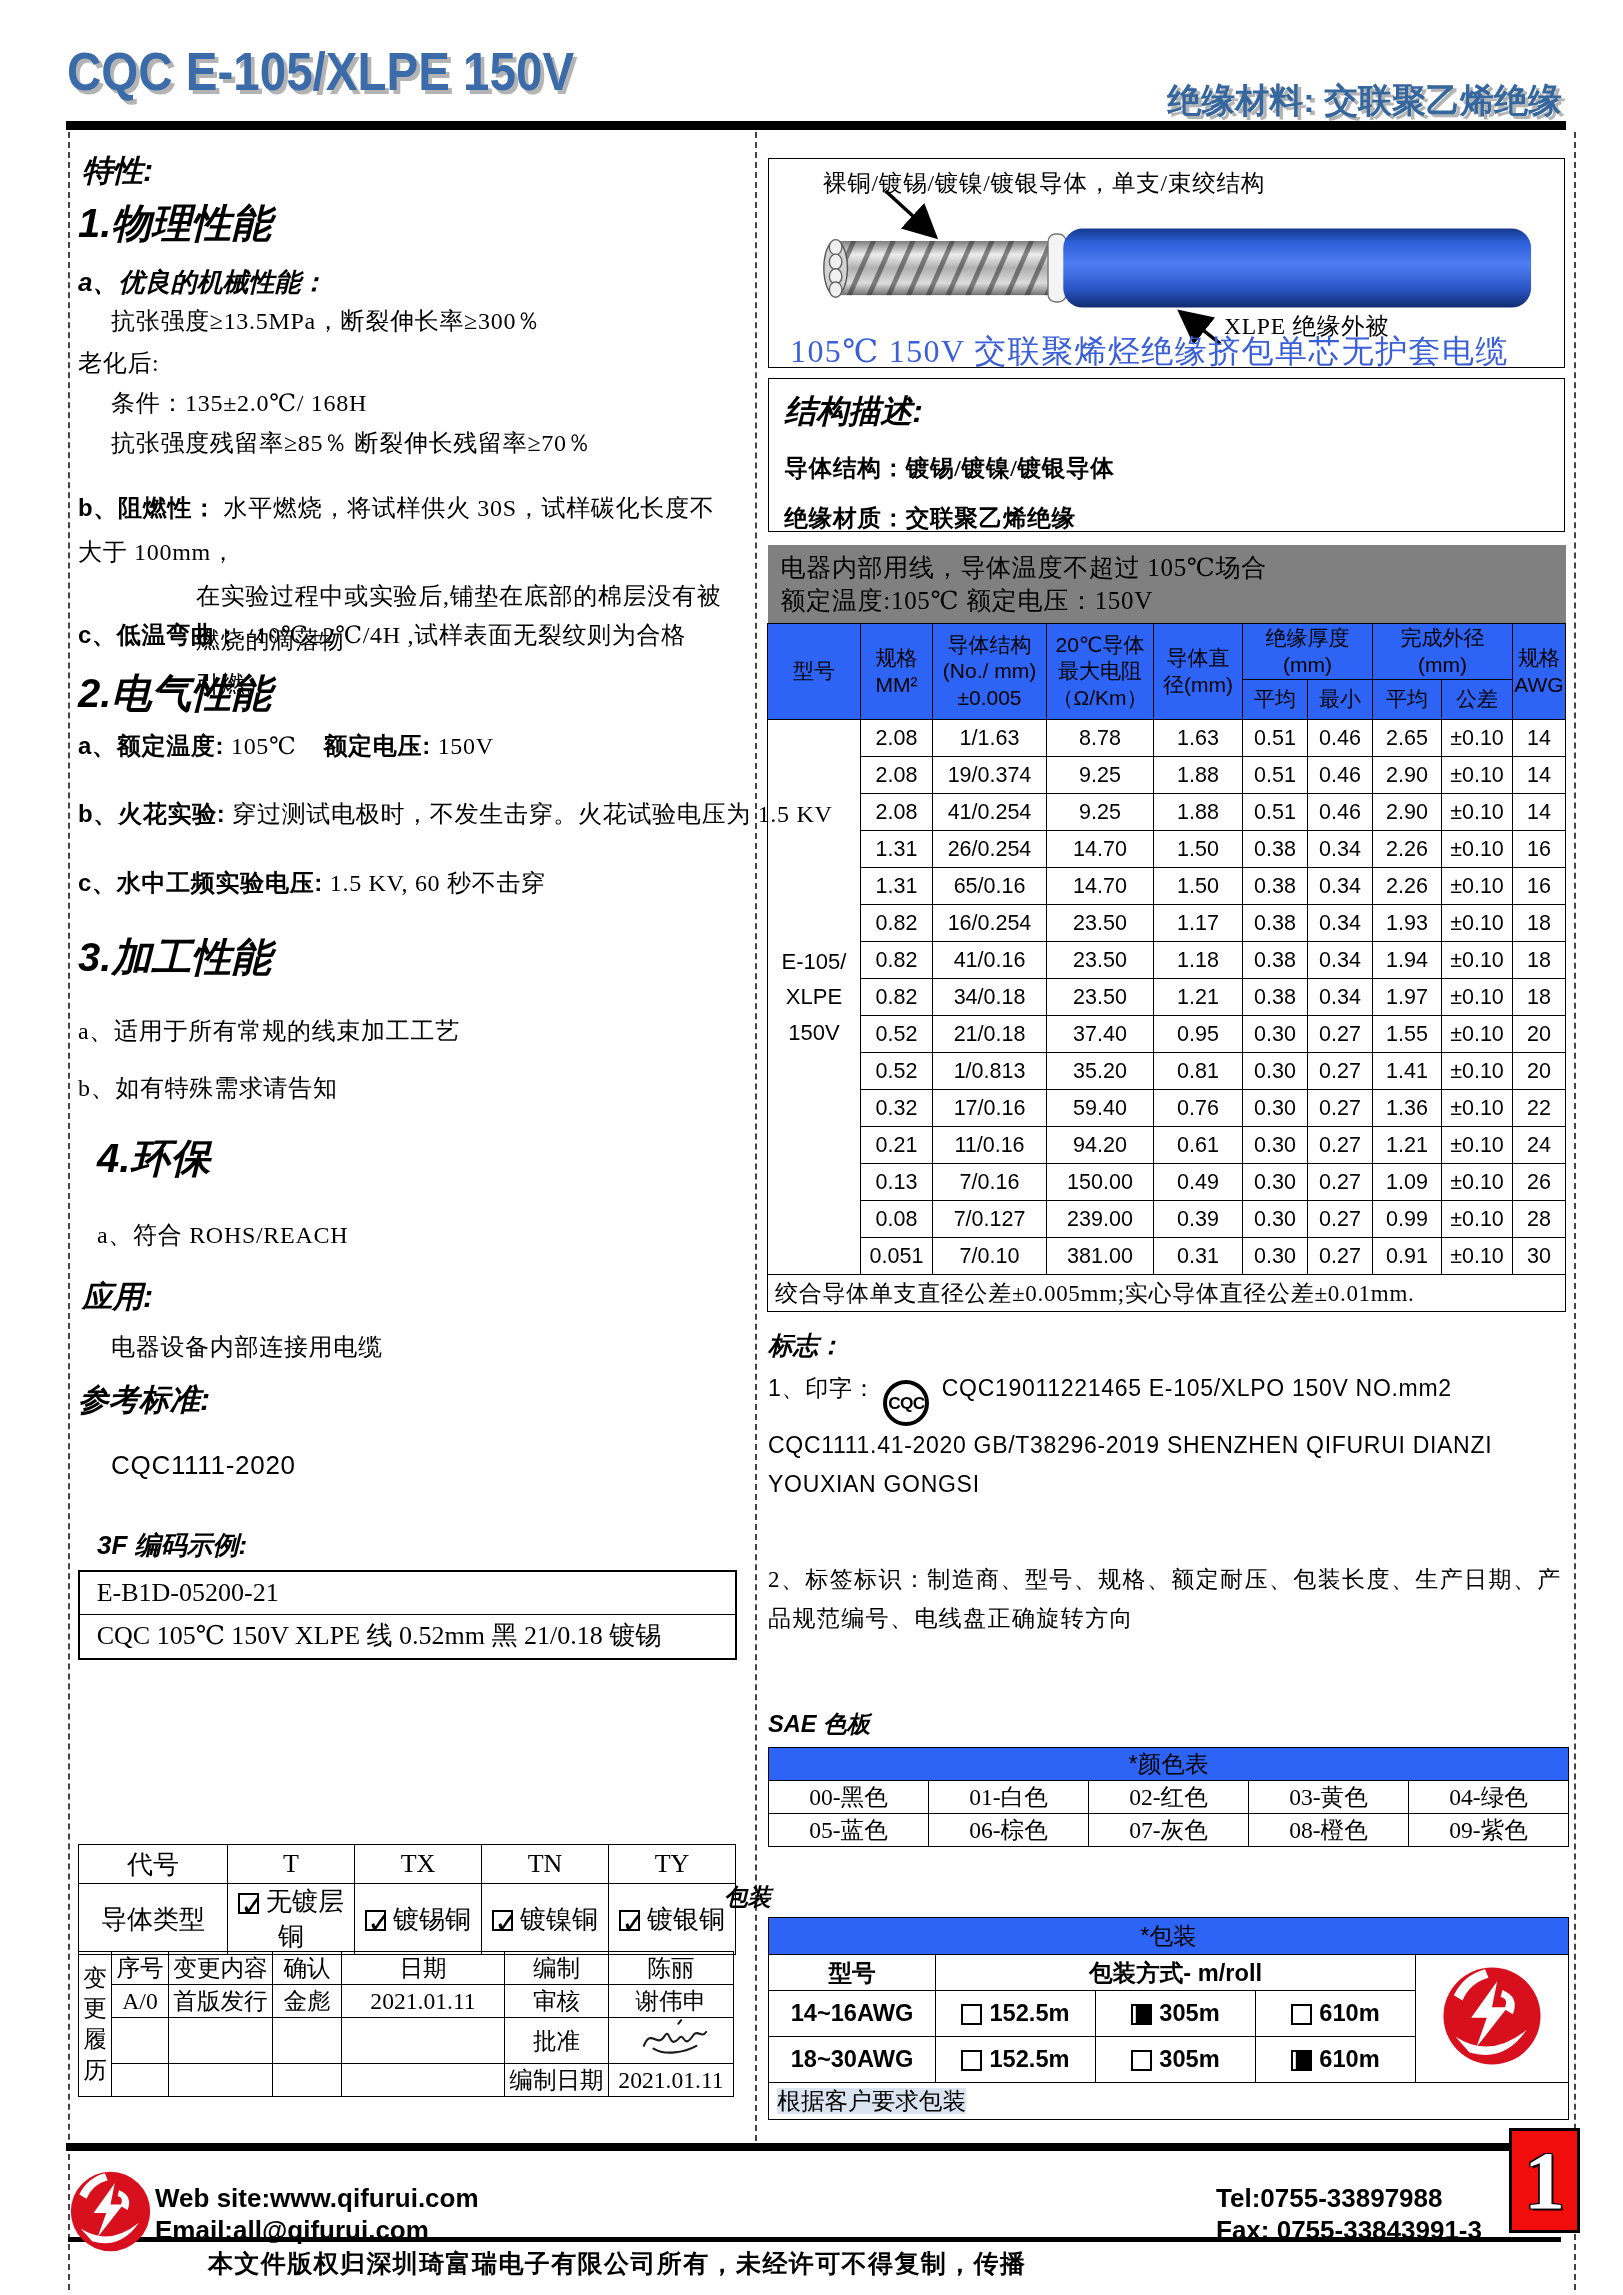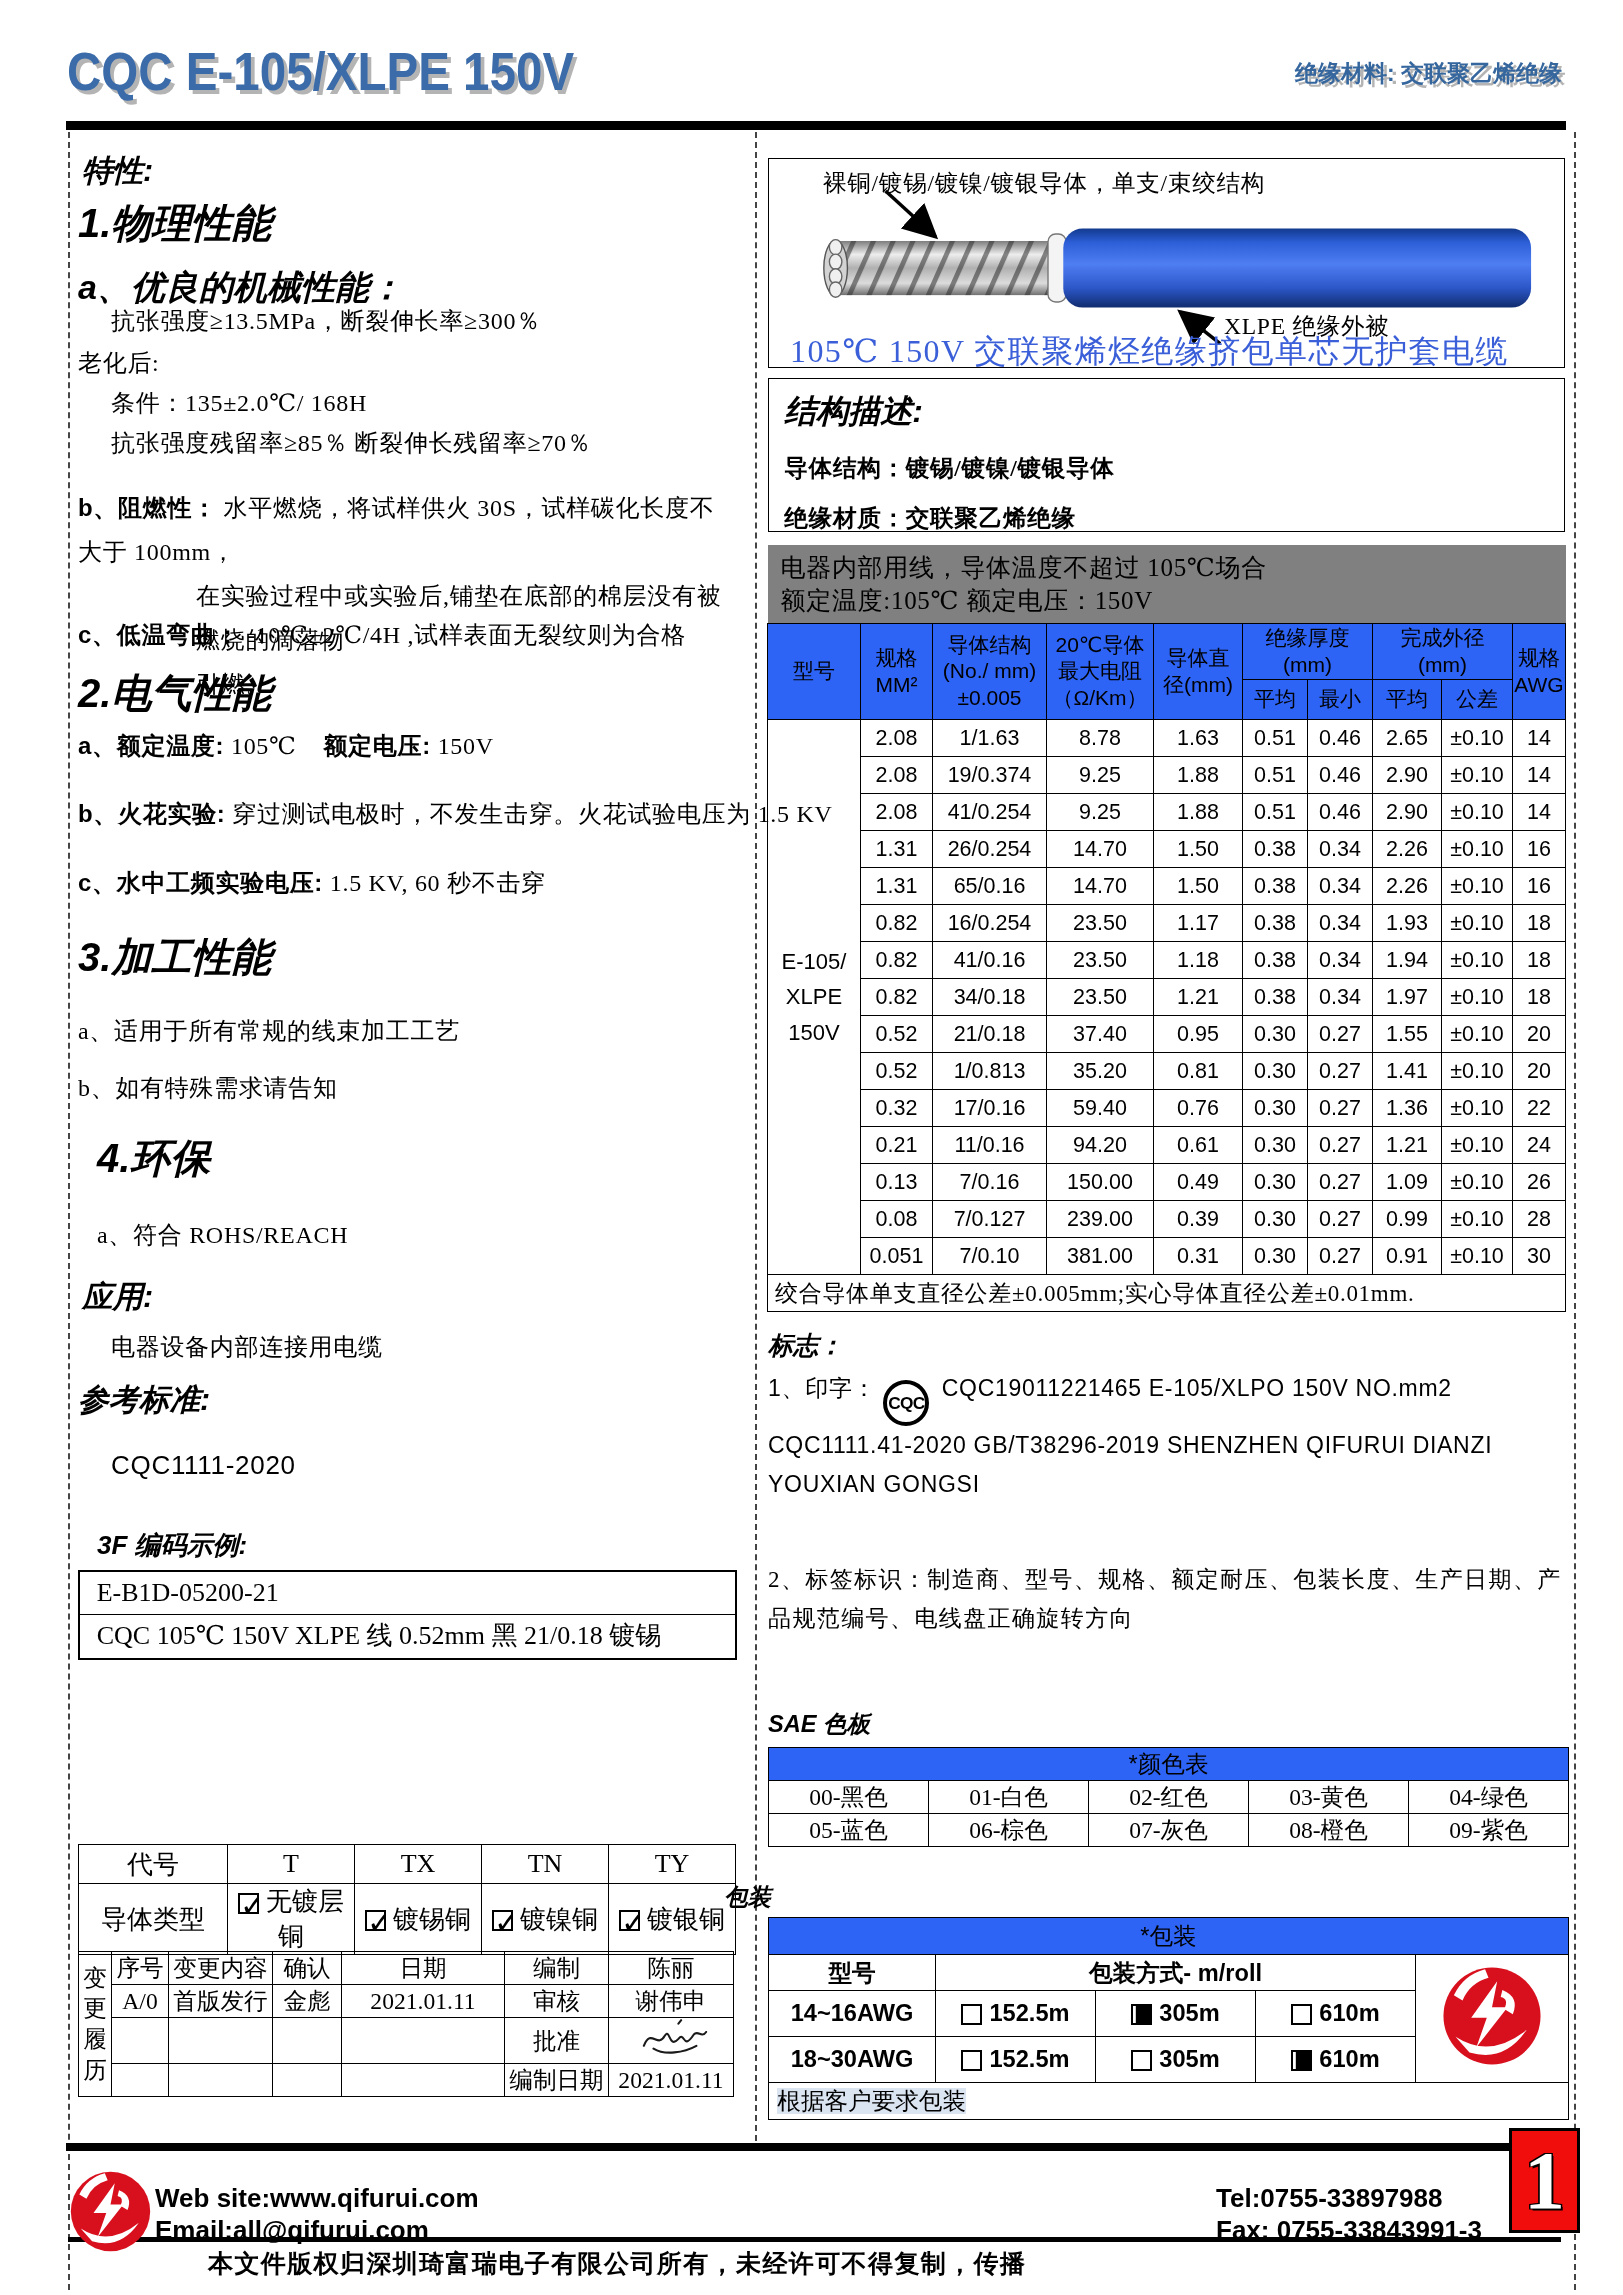--- a/index.html
+++ b/index.html
@@ -7,30 +7,30 @@
   .page { position:relative; width:1623px; height:2295px; background:#fff; margin:0 auto;
           font-family:"Liberation Serif","DejaVu Serif",serif; color:#000; overflow:hidden; }
   .abs { position:absolute; }
   .sans { font-family:"Liberation Sans","DejaVu Sans",sans-serif; }
   .pre { white-space:pre-line; }
 
   
   .hd-title { left:67px; top:40px; font-family:"Liberation Sans","DejaVu Sans",sans-serif;
               font-weight:bold; font-size:54px; color:#3b6ba8; letter-spacing:0;
               transform:scaleX(.88); transform-origin:left; text-shadow:4.2px 3.5px 0 #b4b4b4; }
-  .hd-sub { right:61px; top:58px; font-family:"Liberation Sans","DejaVu Sans",sans-serif;
-            font-weight:bold; font-size:23px; color:#35679e; text-shadow:3.5px 2.8px 0 #b4b4b4; }
+  .hd-sub { right:61px; top:78px; font-family:"Liberation Sans","DejaVu Sans",sans-serif;
+            font-weight:bold; font-size:34px; color:#35679e; text-shadow:3.5px 2.8px 0 #b4b4b4; }
   .rule-double { left:66px; top:121px; width:1500px; height:4.9px; border-top:7px solid #000; border-bottom:2.8px solid #000; }
   .vdash { width:0; border-left:2.1px dashed #444; }
 
   
   .h1 { font-family:"Liberation Sans","DejaVu Sans",sans-serif; font-weight:bold;font-style:italic; }
   .t-heading { font-size:30.5px; }
   .t-section { font-size:40px; }
-  .t-sub { font-size:34px; }
+  .t-sub { font-size:26px; }
   .t-body { font-size:24px; letter-spacing:0.7px; }
   .t-body b { font-family:"Liberation Sans","DejaVu Sans",sans-serif; }
 
   .codebox { left:78px; top:1570px; width:659px; border:2.1px solid #000; }
   .codebox .row { height:43px; line-height:42px; padding-left:16.7px; font-size:26px; }
   .codebox .row:first-child { border-bottom:1.4px solid #000; }
 
   table { border-collapse:collapse; }
   td, th { border:1.4px solid #000; font-weight:normal; }
 

